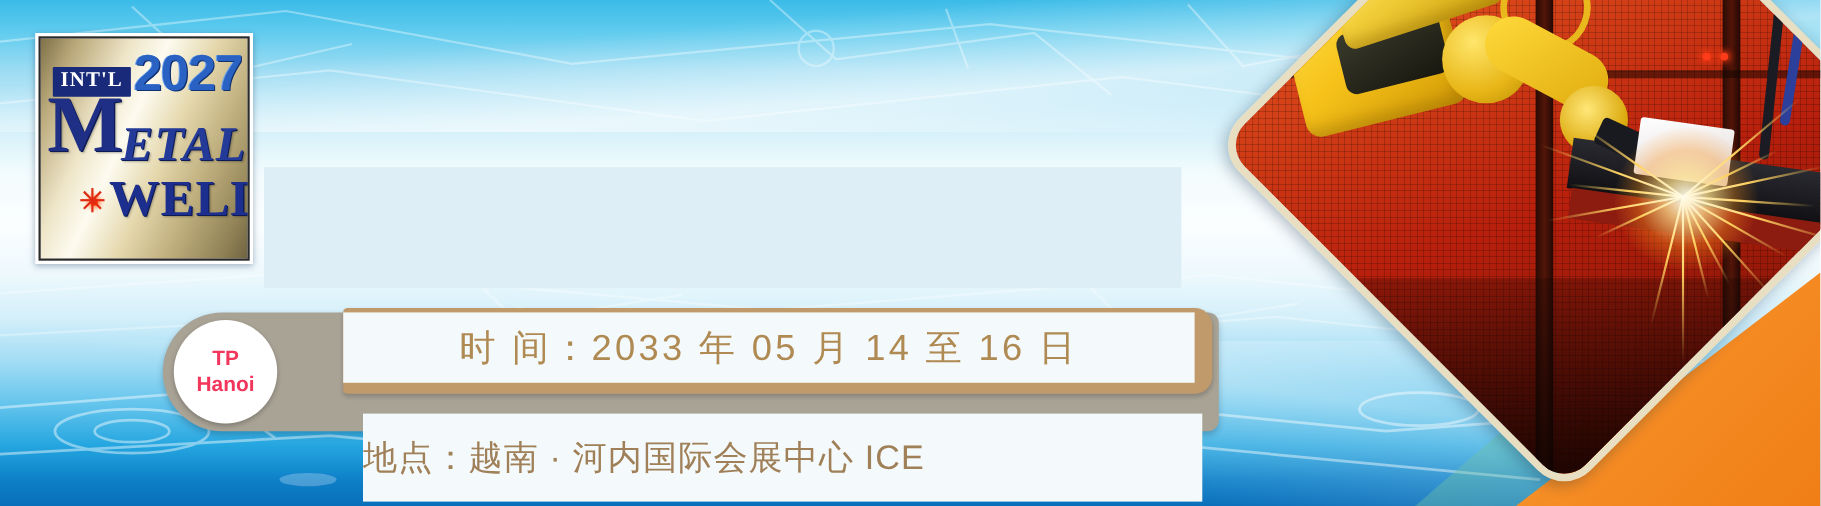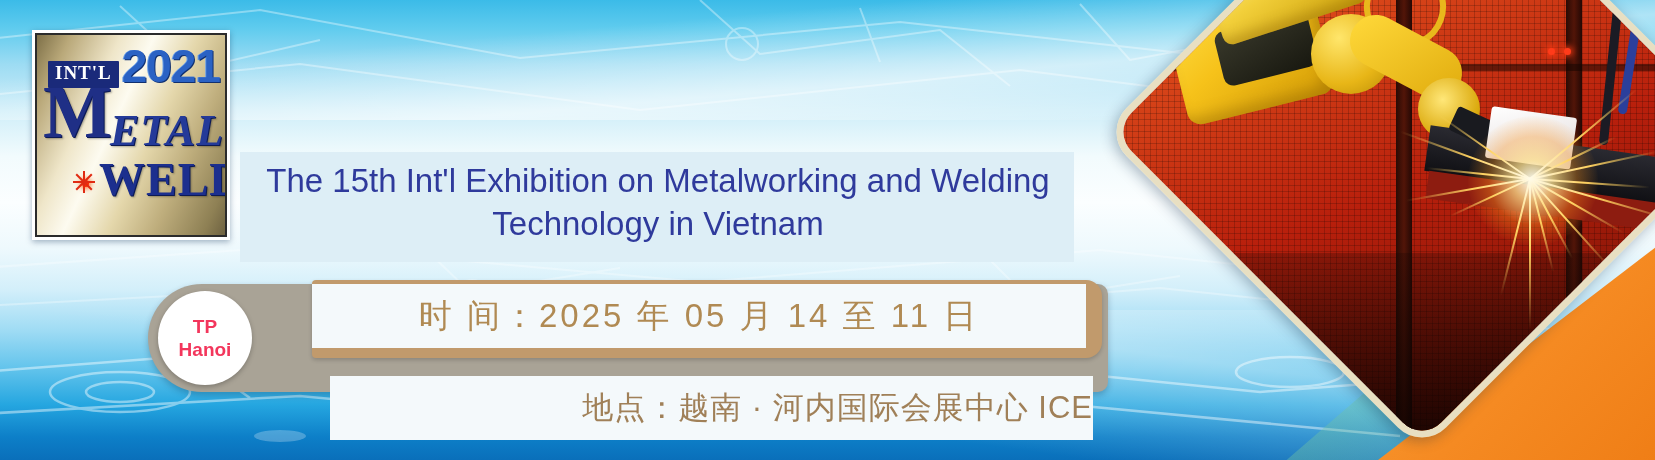--- a/index.html
+++ b/index.html
@@ -113,22 +113,22 @@
     position:absolute;left:0px;top:4px;width:774px;height:64px;
     background:#f4f9fb;display:flex;align-items:center;justify-content:center;
   }
   #date-text{
     font-size:33px;color:#b08a53;letter-spacing:3px;
     font-family:"Liberation Sans","DejaVu Sans",sans-serif;white-space:nowrap;
   }
 
   
   #venue-box{
-    position:absolute;left:330px;top:376px;width:763px;height:64px;
-    background:#f4f9fb;display:flex;align-items:center;justify-content:flex-end;
+    position:absolute;left:330px;top:376px;width:763px;height:80px;
+    background:#f4f9fb;display:flex;align-items:center;justify-content:flex-start;
   }
   #venue-text{
     font-size:31px;color:#a08058;letter-spacing:1px;
     font-family:"Liberation Sans","DejaVu Sans",sans-serif;white-space:nowrap;
   }
 
   
   #photo-wrap{
     position:absolute;left:1196px;top:-94px;width:452px;height:452px;
     transform:rotate(45deg);border-radius:34px;overflow:hidden;
@@ -233,52 +233,51 @@
         <ellipse cx="760" cy="428" rx="30" ry="7"></ellipse>
       </g>
     </svg>
   </div>
   <div class="sheen s1"></div>
   <div class="sheen s2"></div>
 
   <div id="logo">
     <div class="plate">
       <div class="logo-top">
-        <div class="logo-year">2021</div>
+        <div class="logo-year">2027</div>
         <div class="logo-intl">INT'L</div>
         <div class="logo-m">M</div>
         <div class="logo-metal">ETAL</div>
         <div class="logo-weld">WELD</div>
         <div class="spark">
           <i></i>
           <b style="transform:rotate(0deg)"></b>
             <b style="transform:rotate(45deg)"></b>
           <b style="transform:rotate(90deg)"></b>
             <b style="transform:rotate(135deg)"></b>
           <b style="transform:rotate(180deg)"></b>
             <b style="transform:rotate(225deg)"></b>
           <b style="transform:rotate(270deg)"></b>
             <b style="transform:rotate(315deg)"></b>
         </div>
       </div>
     </div>
   </div>
 
   <div id="subtitle-panel"></div>
-  <div id="title-en">The 15th Int'l Exhibition on Metalworking and Welding Technology in Vietnam</div>
 
   <div id="ribbon"></div>
   <div id="tp-badge">
     <span>TP</span>
     <span>Hanoi</span>
   </div>
 
   <div id="date-frame">
     <div id="date-box">
-      <div id="date-text">时 间：2025 年 05 月 14 至 11 日</div>
+      <div id="date-text">时 间：2033 年 05 月 14 至 16 日</div>
     </div>
   </div>
 
   <div id="venue-box">
     <div id="venue-text">地点：越南 · 河内国际会展中心 ICE</div>
   </div>
 
   <div id="wedge2"></div>
   <div id="wedge"></div>
 

